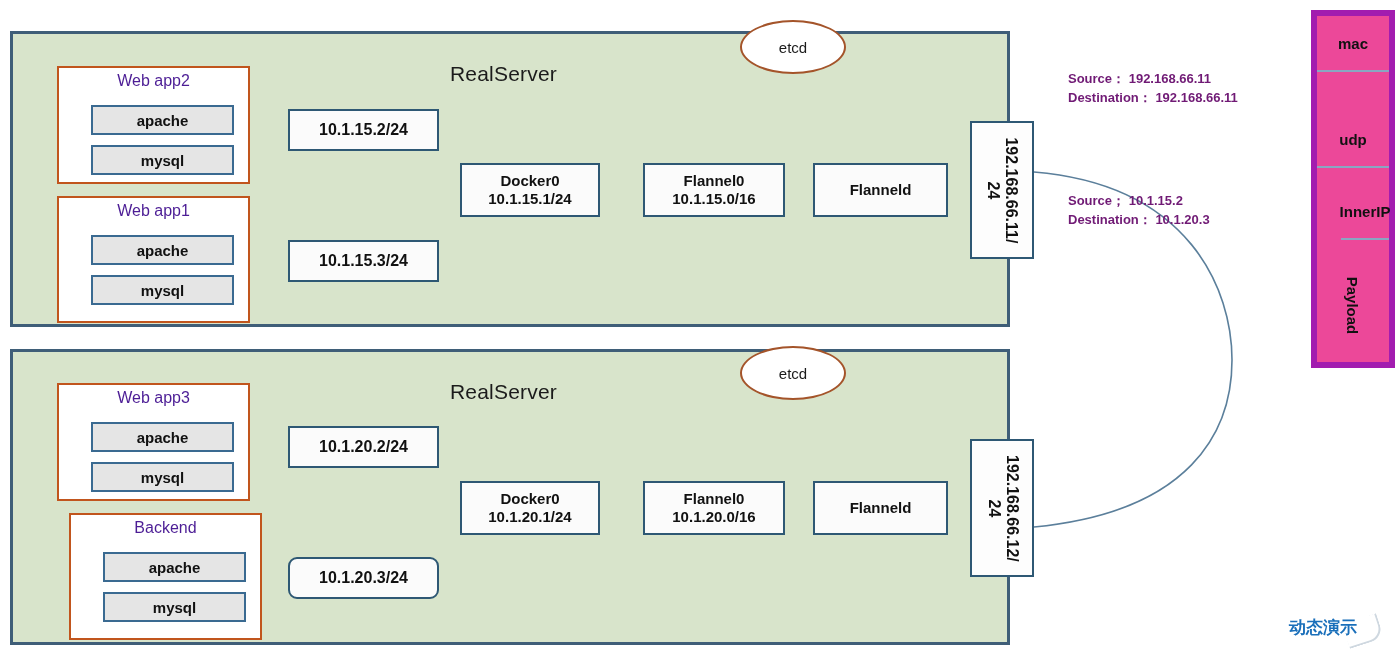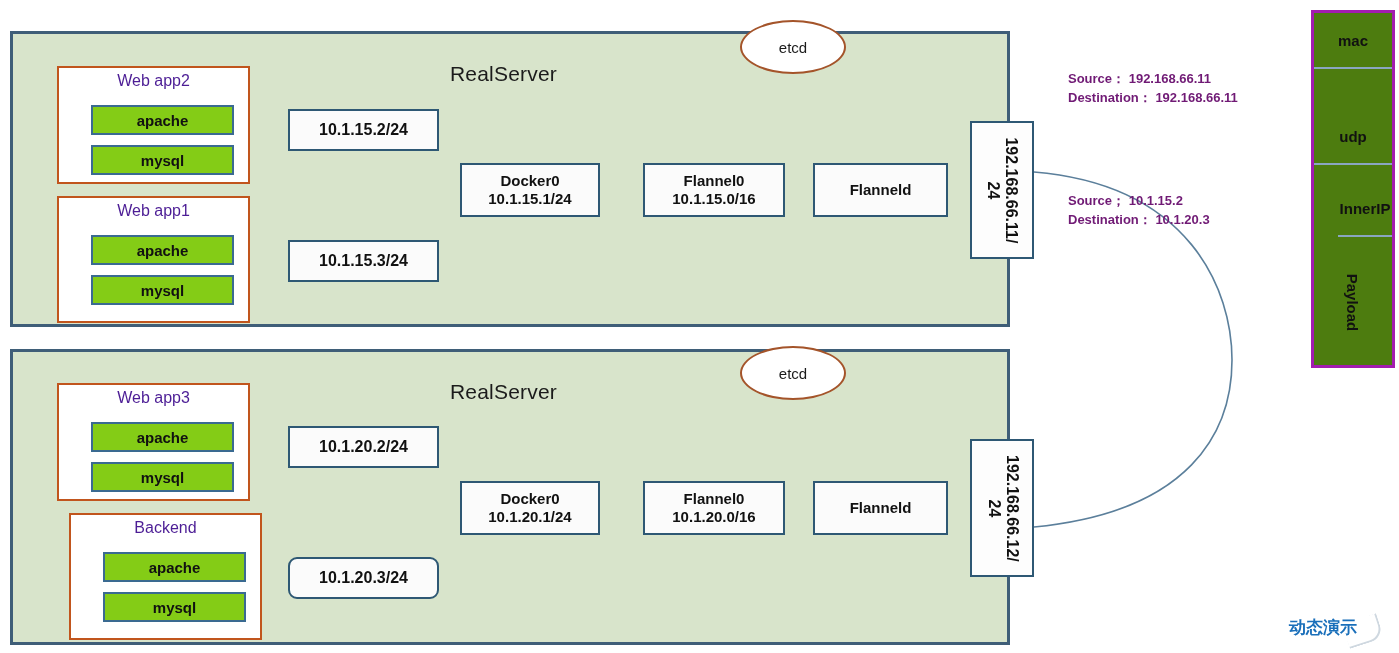--- a/index.html
+++ b/index.html
@@ -35,21 +35,21 @@
     box-sizing:border-box;
   }
   .appbox-title{
     position:absolute;left:0;right:0;top:4px;
     text-align:center;font-size:16px;color:#4c1d95;
     white-space:nowrap;
   }
   .svcbox{
     position:absolute;left:32px;right:14px;
     height:30px;
-    background:#84cc16;
+    background:#e5e5e5;
     border:2px solid #3a6a91;
     box-sizing:border-box;
     display:flex;align-items:center;justify-content:center;
     font-size:15px;font-weight:bold;color:#111;
   }
 
   
   .node{
     position:absolute;
     background:#fbfbfb;
@@ -95,23 +95,23 @@
   
   .annot{
     position:absolute;
     font-size:13px;font-weight:bold;color:#701a75;
     line-height:1.45;white-space:nowrap;
   }
 
   
   .stack{
     position:absolute;
-    border:3px solid #a21caf;
-    box-sizing:border-box;
-    background:#4d7c0f;
+    border:6px solid #a21caf;
+    box-sizing:border-box;
+    background:#ec4899;
   }
   .stack-cell{
     position:absolute;left:0;right:0;
     border-bottom:2px solid #8aa6c2;
     box-sizing:border-box;
     display:flex;align-items:center;justify-content:center;
     font-size:15px;font-weight:bold;color:#111;
   }
   .stack-cell.last{border-bottom:none;}
   .stack-cell .rot{transform:rotate(90deg);white-space:nowrap;}

